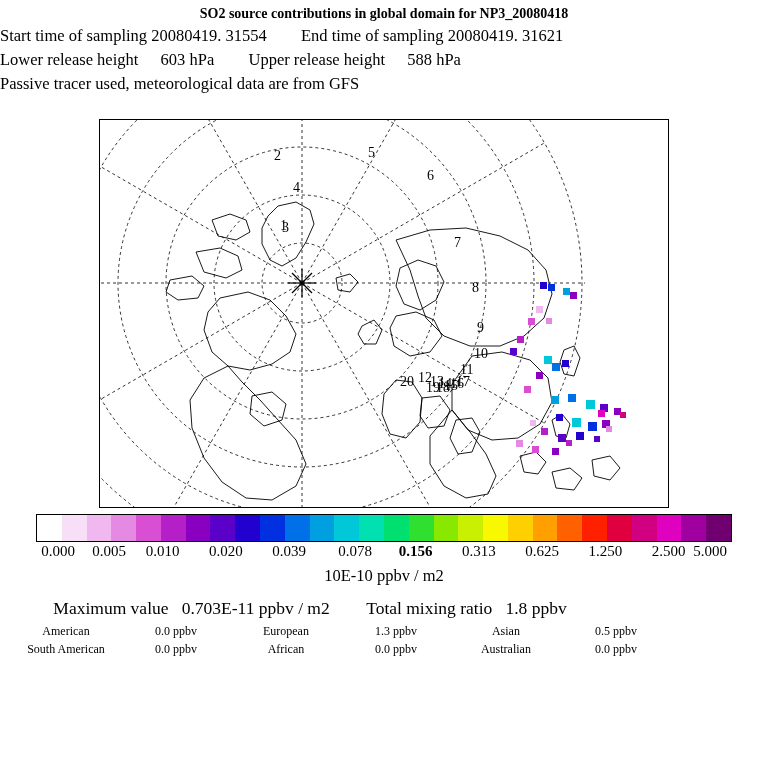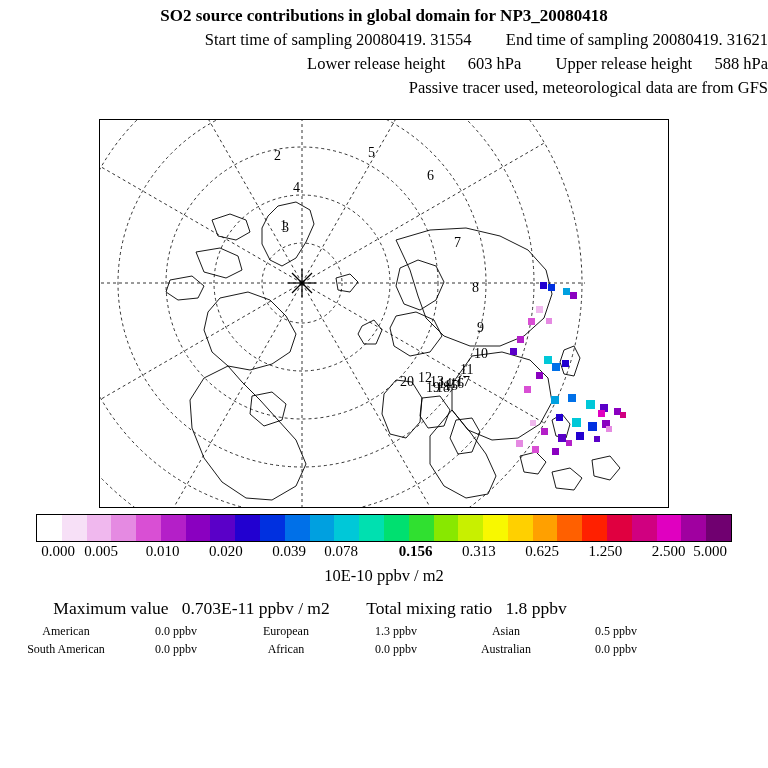--- a/index.html
+++ b/index.html
@@ -16,28 +16,28 @@
     overflow: hidden;
   }
   .page {
     width: 768px;
     height: 768px;
     position: relative;
   }
   .title {
     font-family: "Liberation Serif", serif;
     font-weight: bold;
-    font-size: 17px;
+    font-size: 14px;
     text-align: center;
     margin-top: 6px;
     letter-spacing: 0px;
   }
   .hdr-line {
     font-size: 16.5px;
-    text-align: right;
+    text-align: left;
     margin-top: 4px;
   }
   .hdr-line .gap {
     display: inline-block;
     width: 26px;
   }
   .hdr-line .gap-sm {
     display: inline-block;
     width: 14px;
   }
@@ -329,25 +329,25 @@
         <div style="background: rgb(255, 32, 0);"></div>
         <div style="background: rgb(224, 0, 64);"></div>
         <div style="background: rgb(208, 0, 128);"></div>
         <div style="background: rgb(224, 0, 192);"></div>
         <div style="background: rgb(160, 0, 160);"></div>
         <div style="background: rgb(112, 0, 112);"></div>
       </div>
   </div>
   <div class="cbar-labels" id="cbar-labels">
       <span style="left: 58px;">0.000</span>
-      <span style="left: 101px;">0.005</span>
+      <span style="left: 109px;">0.005</span>
       <span style="left: 162.545px;">0.010</span>
       <span style="left: 225.818px;">0.020</span>
       <span style="left: 289.091px;">0.039</span>
-      <span style="left: 341px;">0.078</span>
+      <span style="left: 355px;">0.078</span>
       <span style="left: 415.636px; font-weight: bold;">0.156</span>
       <span style="left: 478.909px;">0.313</span>
       <span style="left: 542.182px;">0.625</span>
       <span style="left: 605.455px;">1.250</span>
       <span style="left: 668.727px;">2.500</span>
       <span style="left: 710px;">5.000</span>
     </div>
   <div class="cbar-unit">10E-10 ppbv / m2</div>
 
   <div class="footer">

